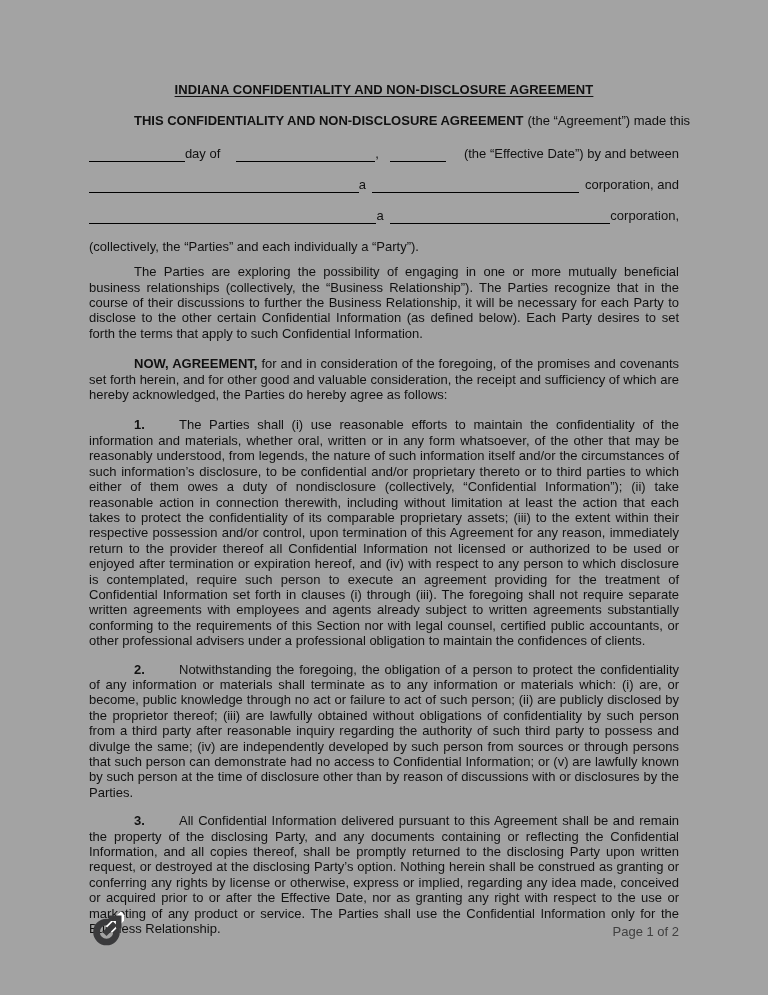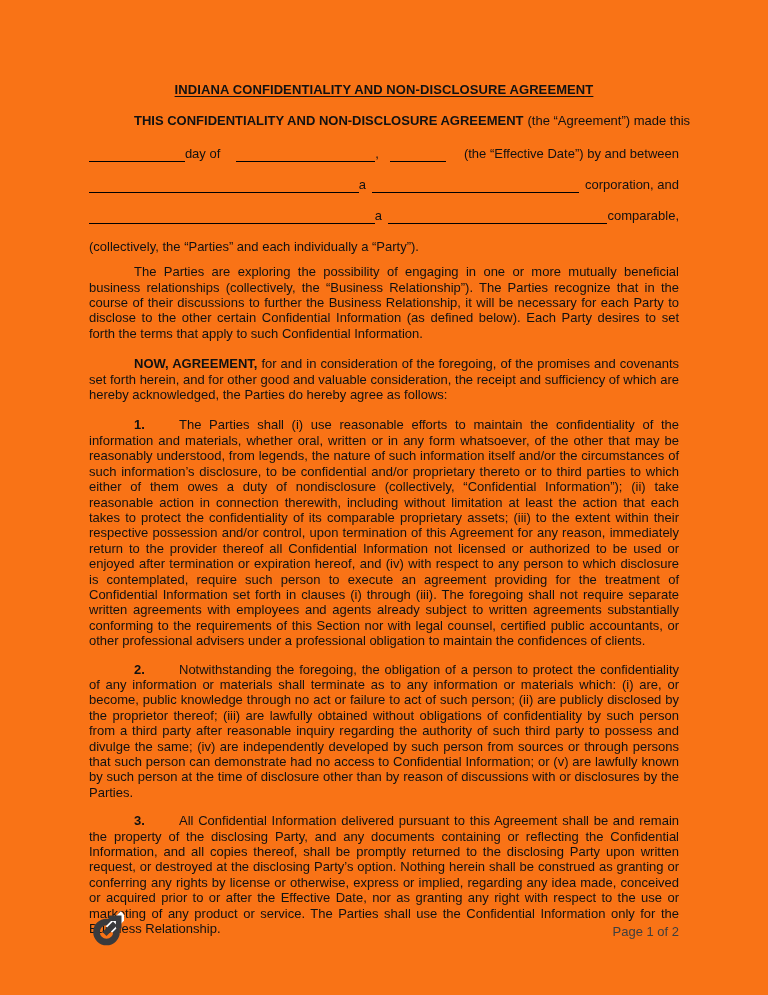--- a/index.html
+++ b/index.html
@@ -1,21 +1,21 @@
 <!DOCTYPE html>
 <html><head>
 <meta charset="utf-8">
 <style>
   * { margin: 0; padding: 0; box-sizing: border-box; }
   html, body { background: #ffffff; }
   .page {
     position: relative;
     width: 768px;
     height: 995px;
-    background: #f97316;
+    background: #a3a3a3;
     font-family: "Liberation Sans", "DejaVu Sans", sans-serif;
     font-size: 13px;
     line-height: 15.4px;
     color: #111111;
     overflow: hidden;
   }
   .content {
     position: absolute;
     left: 89px;
     top: 82px;
@@ -107,21 +107,21 @@
       <span class="blank" style="flex:276 1 0;"></span>
       <span class="ft">a</span>
       <span class="blank" style="flex:212 1 0; margin-left:6px;"></span>
       <span class="ft" style="margin-left:6px;">corporation, and</span>
     </div>
 
     <div class="fill-line">
       <span class="blank" style="flex:276 1 0;"></span>
       <span class="ft">a</span>
       <span class="blank" style="flex:212 1 0; margin-left:6px;"></span>
-      <span class="ft">comparable,</span>
+      <span class="ft">corporation,</span>
     </div>
 
     <p class="collect">(collectively, the “Parties” and each individually a “Party”).</p>
 
     <p class="para">The Parties are exploring the possibility of engaging in one or more mutually beneficial business relationships (collectively, the “Business Relationship”).  The Parties recognize that in the course of their discussions to further the Business Relationship, it will be necessary for each Party to disclose to the other certain Confidential Information (as defined below). Each Party desires to set forth the terms that apply to such Confidential Information.</p>
 
     <p class="para"><strong>NOW, AGREEMENT,</strong><span class="after-bold">for and in consideration of the foregoing, of the promises and covenants set forth herein, and for other good and valuable consideration, the receipt and sufficiency of which are hereby acknowledged, the Parties do hereby agree as follows:</span></p>
 
     <p class="clause"><span class="num">1.</span><span>The Parties shall (i) use reasonable efforts to maintain the confidentiality of the information and materials, whether oral, written or in any form whatsoever, of the other that may be reasonably understood, from legends, the nature of such information itself and/or the circumstances of such information’s disclosure, to be confidential and/or proprietary thereto or to third parties to which either of them owes a duty of nondisclosure (collectively, “Confidential Information”); (ii) take reasonable action in connection therewith, including without limitation at least the action that each takes to protect the confidentiality of its comparable proprietary assets; (iii) to the extent within their respective possession and/or control,  upon termination of this Agreement for any reason, immediately return to the provider thereof all Confidential Information not licensed or authorized to be used or enjoyed after termination or expiration hereof, and (iv) with respect to any person to which disclosure is contemplated, require such person to execute an agreement providing for the treatment of Confidential Information set forth in clauses (i) through (iii).  The foregoing shall not require separate written agreements with employees and agents already subject to written agreements substantially conforming to the requirements of this Section nor with legal counsel, certified public accountants, or other professional advisers under a professional obligation to maintain the confidences of clients.</span></p>
 

